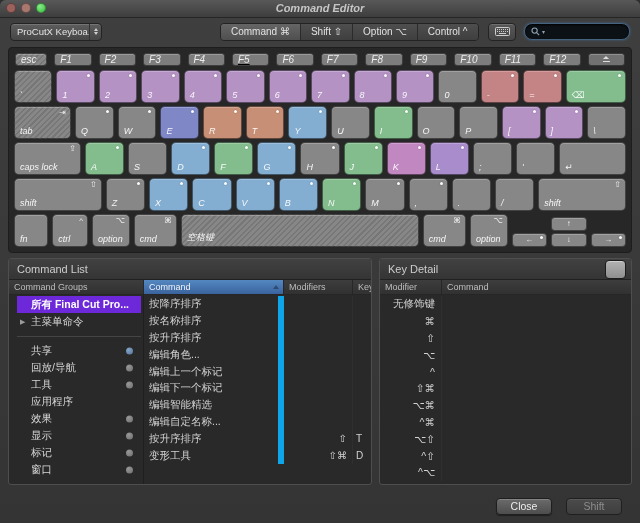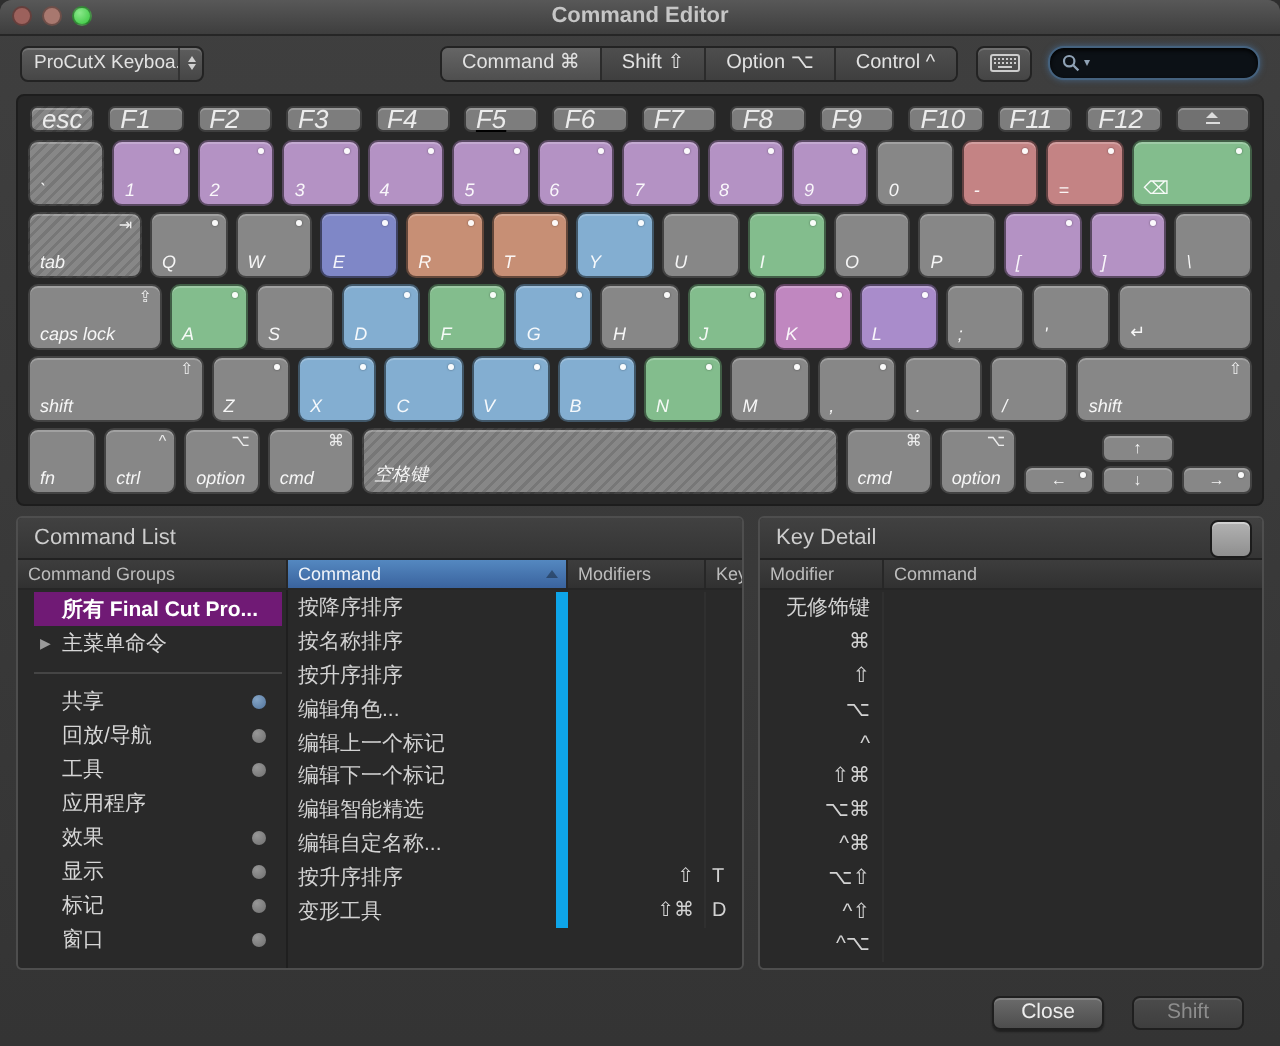--- a/index.html
+++ b/index.html
@@ -6,21 +6,21 @@
   body{width:640px;height:523px;background:#2e2e2e;font-family:"Liberation Sans","DejaVu Sans",sans-serif;overflow:hidden;}
   .window{width:640px;height:523px;display:flex;flex-direction:column;background:linear-gradient(#3f3f3f,#343434);border-radius:6px 6px 0 0;overflow:hidden;}
 
   
   .titlebar{height:17px;flex:none;background:linear-gradient(#585858,#3e3e3e);border-bottom:1px solid #262626;position:relative;}
   .lights{position:absolute;left:6px;top:3px;display:flex;gap:5px;}
   .light{width:10px;height:10px;border-radius:50%;border:1px solid rgba(0,0,0,.35);box-sizing:border-box;}
   .light.red{background:var(--traffic-red,#9c615c);}
   .light.yellow{background:var(--traffic-yellow,#a8786f);}
   .light.green{background:radial-gradient(circle at 35% 30%,#8ae88a,var(--traffic-green,#35c53c));}
-  .title{text-align:center;font-size:11px;line-height:17px;color:#c6c6c6;font-weight:bold;}
+  .title{text-align:center;font-size:11px;line-height:17px;color:#c6c6c6;font-weight:bold;font-style:italic;}
 
   
   .toolbar{height:27px;flex:none;display:flex;align-items:center;padding:0 10px;}
   .dropdown{width:90px;height:16px;background:linear-gradient(#5d5d5d,#464646);border:1px solid #232323;border-radius:4px;display:flex;align-items:center;box-shadow:inset 0 1px 0 rgba(255,255,255,.15);}
   .dd-label{flex:1;font-size:9.5px;color:#e2e2e2;padding:0 3px 0 6px;white-space:nowrap;overflow:hidden;}
   .dd-step{width:11px;height:100%;border-left:1px solid #333;display:flex;flex-direction:column;align-items:center;justify-content:center;gap:1px;}
   .dd-step i{display:block;width:0;height:0;border-left:2.5px solid transparent;border-right:2.5px solid transparent;}
   .dd-step .up{border-bottom:3px solid #d0d0d0;}
   .dd-step .dn{border-top:3px solid #d0d0d0;}
   .seg-ctrl{display:flex;margin-left:118px;height:16px;border:1px solid #232323;border-radius:4px;overflow:hidden;box-shadow:inset 0 1px 0 rgba(255,255,255,.12);}
@@ -44,21 +44,21 @@
   .c-hatch{background:repeating-linear-gradient(-45deg,rgba(0,0,0,.12) 0 1.5px,rgba(0,0,0,0) 1.5px 4px),var(--key-gray,#878787);}
   .c-lav{background:var(--key-lavender,#b492c4);}
   .c-sal{background:var(--key-salmon,#c48384);}
   .c-grn{background:var(--key-green,#83bd8d);}
   .c-ind{background:var(--key-indigo,#7f87c7);}
   .c-org{background:var(--key-orange,#c78f75);}
   .c-blu{background:var(--key-blue,#83aed1);}
   .c-pnk{background:var(--key-pink,#c087c0);}
   .c-pur{background:var(--key-purple,#a98ccb);}
   .kl{position:absolute;left:5px;bottom:2px;font-size:9px;font-style:italic;color:rgba(255,255,255,.92);white-space:nowrap;}
-  .fnrow .kl{position:static;display:block;padding-left:5px;line-height:11px;font-size:13px;color:rgba(255,255,255,.85);}
+  .fnrow .kl{position:static;display:block;padding-left:5px;line-height:11px;font-size:10px;color:rgba(255,255,255,.85);}
   .kg{position:absolute;top:1px;right:4px;font-size:8px;color:rgba(255,255,255,.85);}
   .dot{position:absolute;top:3px;right:4px;width:3px;height:3px;border-radius:50%;background:rgba(255,255,255,.95);box-shadow:0 0 1px rgba(0,0,0,.5);}
   .eject-tri{width:0;height:0;border-left:3.5px solid transparent;border-right:3.5px solid transparent;border-bottom:3.5px solid #dcdcdc;margin:2px auto 0;}
   .eject-bar{width:7px;height:1.5px;background:#dcdcdc;margin:1.5px auto 0;}
   .arrows{display:flex;flex-direction:column;justify-content:flex-end;gap:2px;}
   .arow{display:flex;gap:4px;}
   .arow.top{justify-content:center;}
   .akey{position:relative;flex:1;height:14px;background:var(--key-gray,#878787);border:1px solid rgba(0,0,0,.5);border-radius:4px;box-shadow:inset 0 1px 0 rgba(255,255,255,.22);box-sizing:border-box;}
   .arow.top .akey{flex:none;width:32%;}
   .ag{position:absolute;left:50%;top:50%;transform:translate(-50%,-52%);font-size:8px;color:rgba(255,255,255,.9);}
@@ -76,21 +76,21 @@
   .groups-h{width:135px;flex:none;}
   .cmd-h{width:140px;flex:none;background:linear-gradient(var(--accent-blue-header,#5488c0),#3a639e);color:#f0f4fa;position:relative;}
   .cmd-h::after{content:"";position:absolute;right:4px;top:5px;width:0;height:0;border-left:3px solid transparent;border-right:3px solid transparent;border-bottom:4px solid rgba(0,0,0,.35);}
   .mod-h{width:69px;flex:none;}
   .key-h{flex:1;border-right:none;}
   .kd-mod-h{width:62px;flex:none;}
   .kd-cmd-h{flex:1;border-right:none;}
   .cl-body{flex:1;display:flex;min-height:0;}
   .groups{width:135px;flex:none;border-right:1px solid #1f1f1f;padding-top:1px;overflow:hidden;box-sizing:border-box;}
   .grow{height:17px;display:flex;align-items:center;position:relative;margin:0 2px 0 8px;padding-left:14px;font-size:10.5px;color:#d6d6d6;white-space:nowrap;overflow:hidden;}
-  .grow.sel{background:#701a75;color:#fff;font-weight:bold;}
+  .grow.sel{background:#6d28d9;color:#fff;font-weight:bold;}
   .disc{position:absolute;left:3px;top:50%;transform:translateY(-50%);color:#9b9b9b;font-size:7px;}
   .gdot{position:absolute;right:8px;top:50%;transform:translateY(-50%);width:7px;height:7px;border-radius:50%;background:radial-gradient(circle at 35% 30%,#979797,var(--group-dot-gray,#6f6f6f));}
   .gdot.blue{background:radial-gradient(circle at 35% 30%,#85a5c6,var(--group-dot-blue,#52749c));}
   .gsep{height:12px;position:relative;margin:0 2px 0 8px;}
   .gsep::after{content:"";position:absolute;left:0;right:0;top:50%;height:1px;background:#454545;}
   .cmds{flex:1;display:flex;flex-direction:column;padding-top:1px;min-width:0;}
   .crow{height:16.8px;flex:none;display:flex;font-size:10.5px;color:#d2d2d2;}
   .c-name{width:140px;flex:none;padding:0 5px;box-sizing:border-box;border-right:6px solid #0ea5e9;white-space:nowrap;overflow:hidden;display:flex;align-items:center;}
   .c-mod{width:69px;flex:none;border-right:1px solid #2f2f2f;box-sizing:border-box;display:flex;align-items:center;justify-content:flex-end;padding-right:5px;font-size:10px;}
   .c-key{flex:1;display:flex;align-items:center;padding-left:3px;font-size:10px;}

